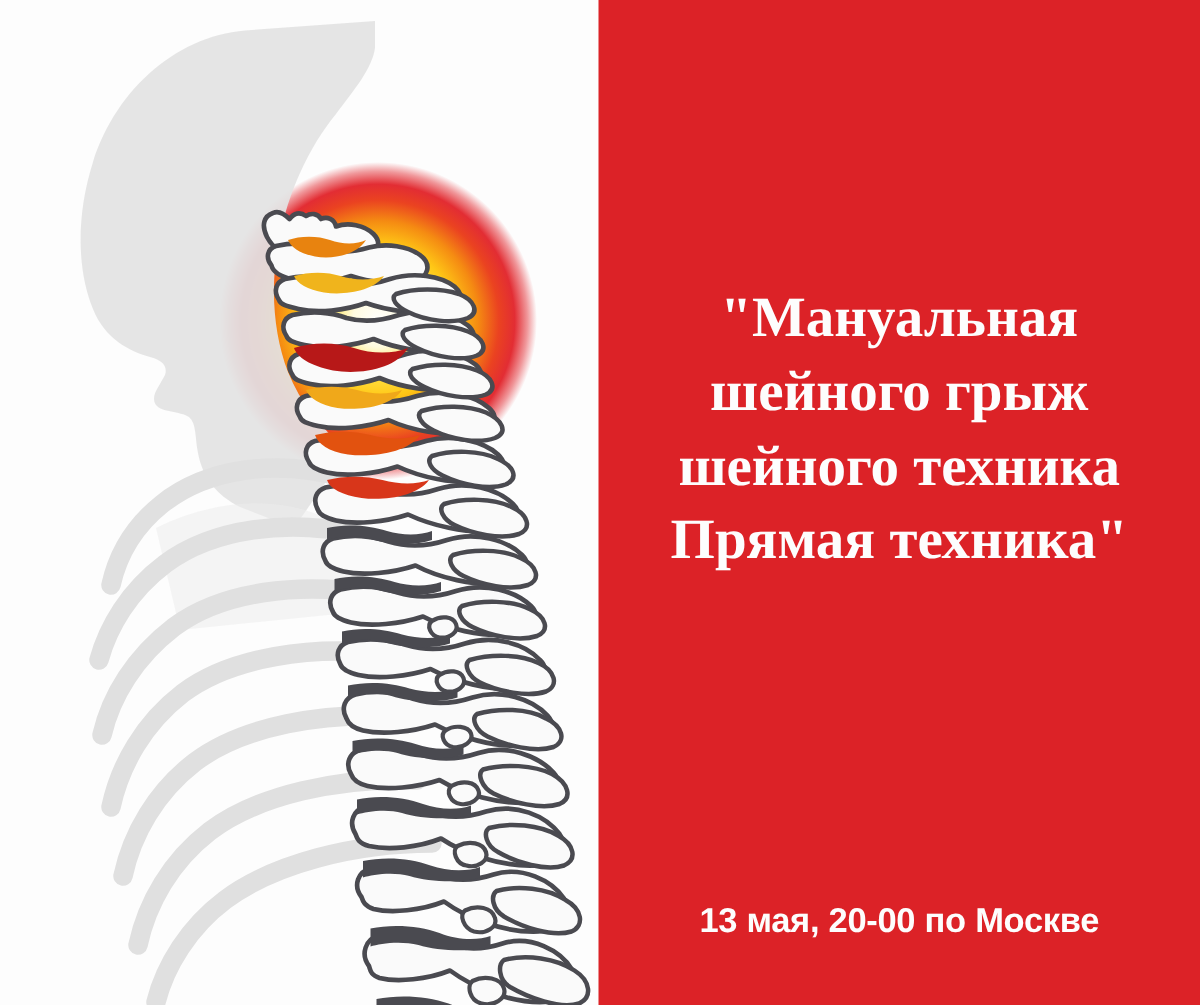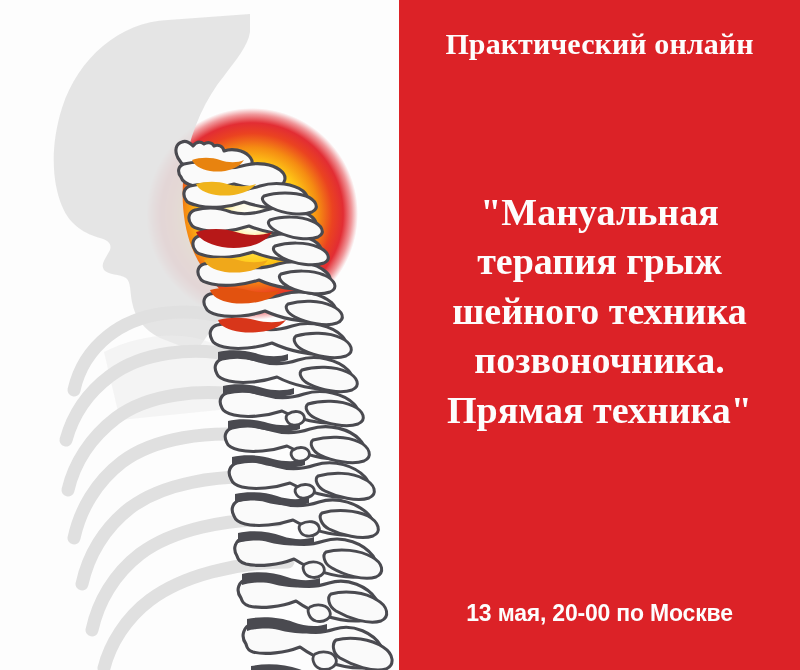--- a/index.html
+++ b/index.html
@@ -414,28 +414,26 @@
           <path d="M 315,654 C 323,650 334,652 336,659 C 338,666 329,671 321,669 C 313,667 311,657 315,654 Z"></path>
         </g>
 
       </g>
     </svg>
   </div>
 
   <div id="red-panel">
 
     <div class="eyebrow">
-      <div>Практический онлайн</div>
     </div>
 
     <div class="main-title">
       <div>"Мануальная</div>
-      <div>терапия грыж</div>
+      <div>шейного грыж</div>
       <div>шейного техника</div>
-      <div>позвоночника.</div>
       <div>Прямая техника"</div>
     </div>
 
     <div class="date-line">13 мая, 20-00 по Москве</div>
 
   </div>
 
 </div>
 
 </body></html>

